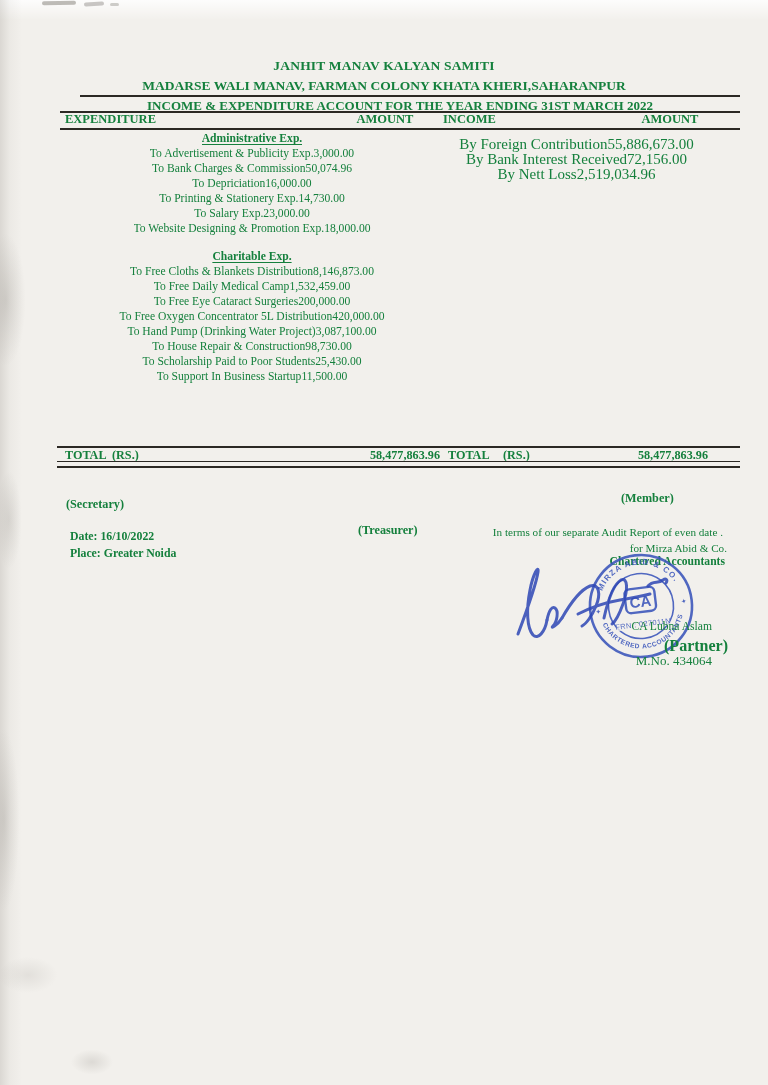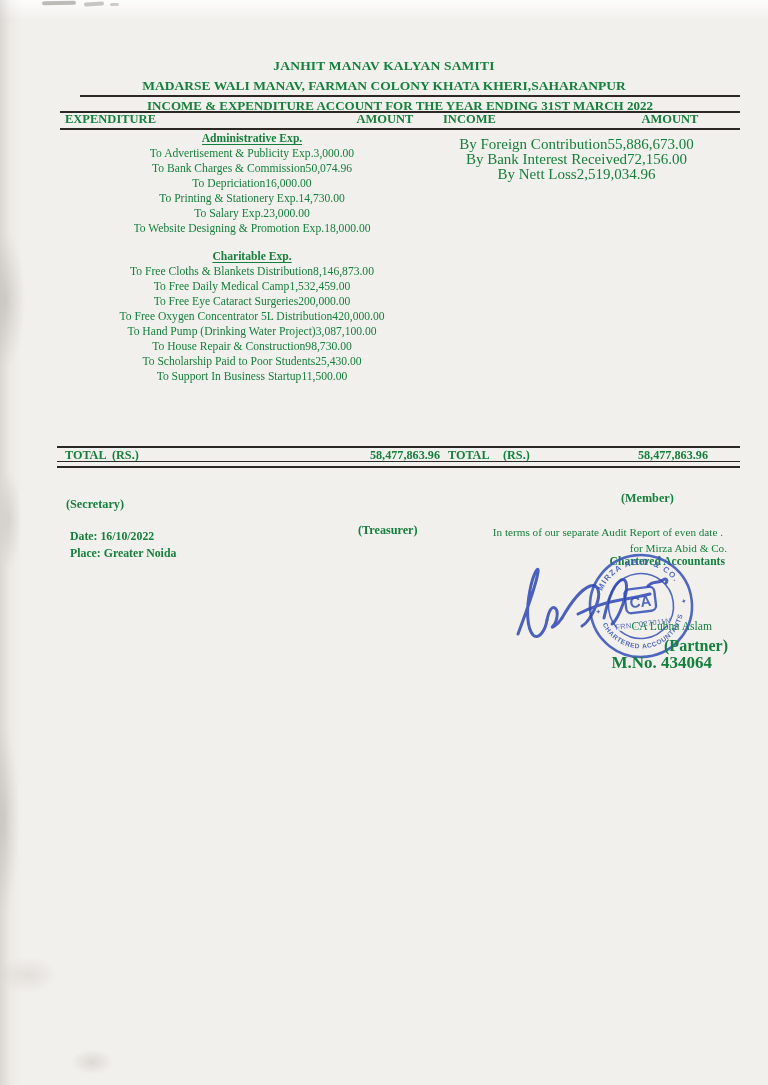--- a/index.html
+++ b/index.html
@@ -78,21 +78,21 @@
 
   .date-line{position:absolute;left:70px;top:529px;font-weight:bold;font-size:11.8px;}
   .place-line{position:absolute;left:70px;top:546px;font-weight:bold;font-size:11.8px;}
 
   
   .audit-note{position:absolute;right:45px;top:526px;font-size:11.2px;}
   .audit-for{position:absolute;right:41px;top:542px;font-size:11.2px;}
   .audit-firm{position:absolute;right:43px;top:555px;font-weight:bold;font-size:11.6px;}
   .audit-name{position:absolute;right:56px;top:620px;font-size:11.6px;}
   .audit-role{position:absolute;right:40px;top:637px;font-weight:bold;font-size:16px;}
-  .audit-mno{position:absolute;right:56px;top:653px;font-weight:bold;font-size:17px;}
+  .audit-mno{position:absolute;right:56px;top:653px;font-weight:normal;font-size:13px;}
 
   .stamp-svg{position:absolute;left:586px;top:550px;width:110px;height:112px;opacity:.88;
     transform:rotate(-7deg);}
   .sign-svg{position:absolute;left:500px;top:556px;width:180px;height:96px;opacity:.85;}
 </style>
 </head>
 <body>
 
 <div class="page">
   <div class="artifacts"></div>

